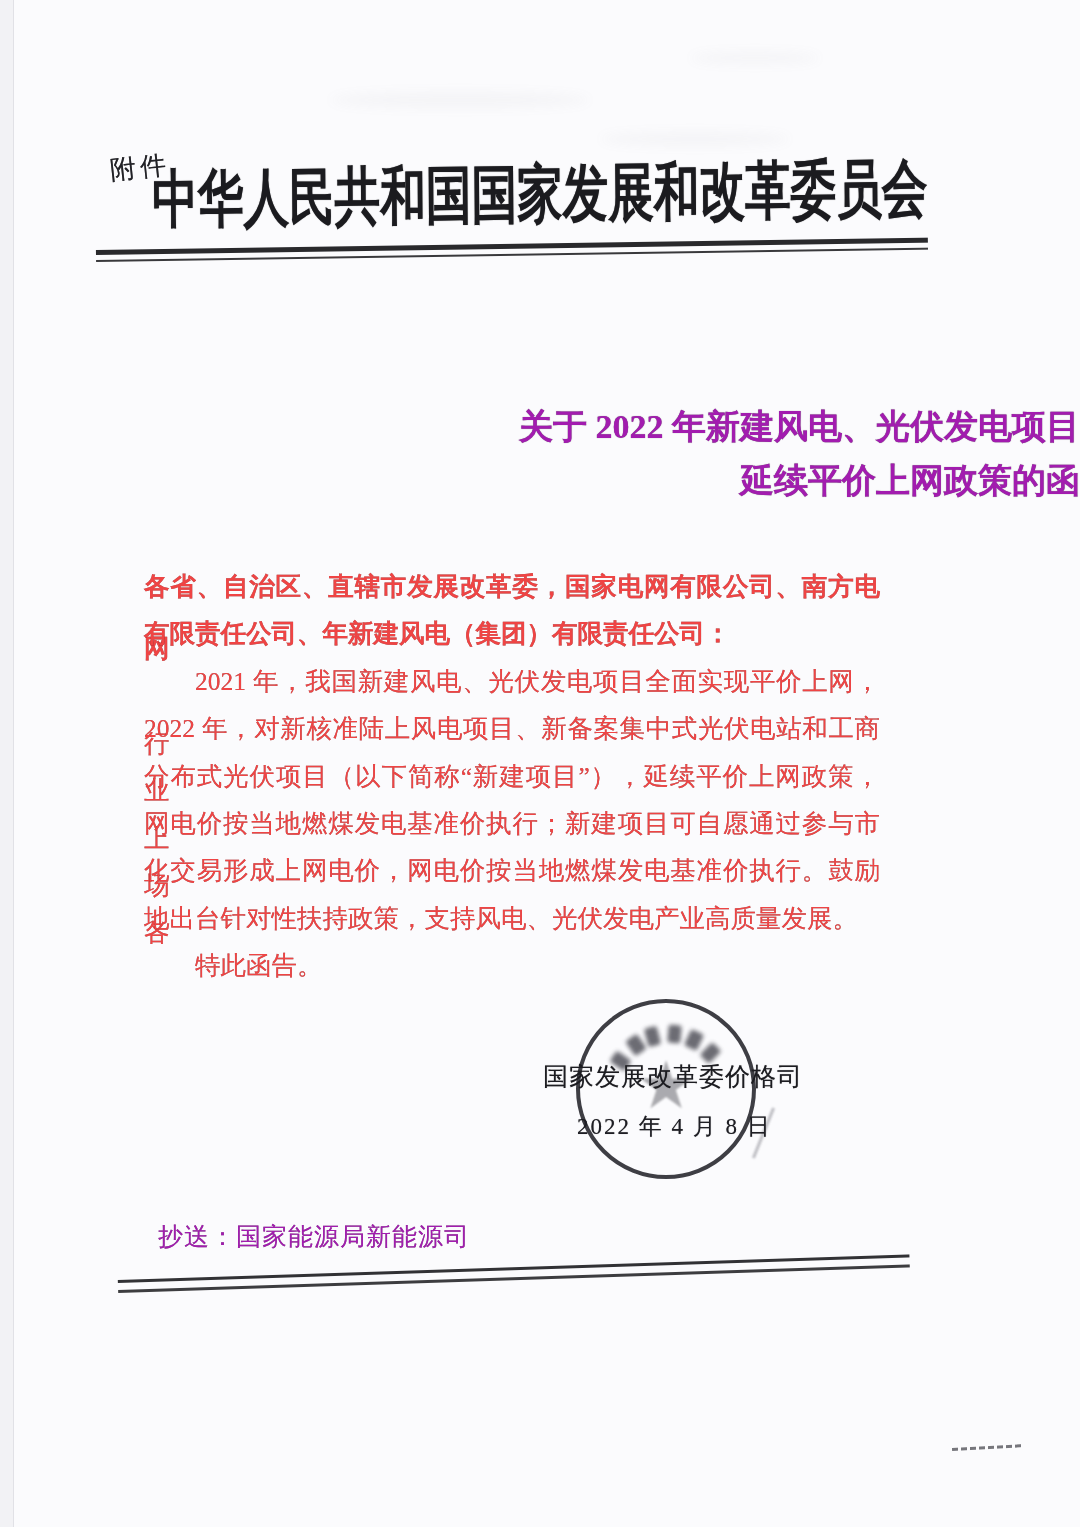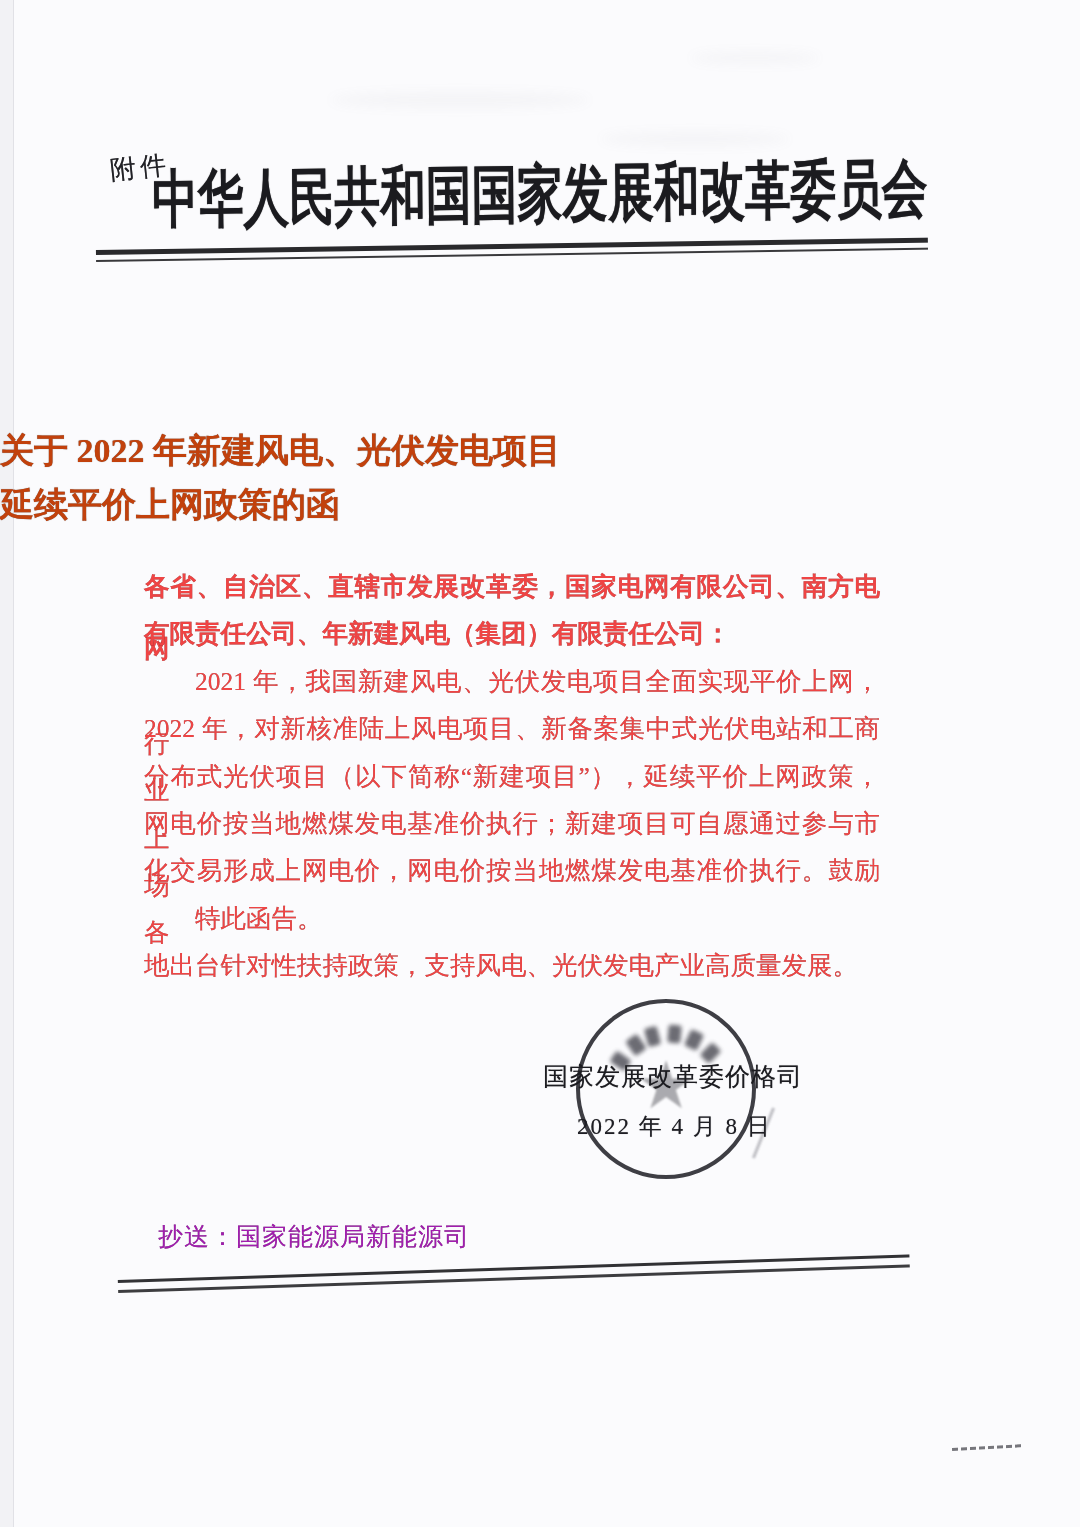--- a/index.html
+++ b/index.html
@@ -41,23 +41,23 @@
   .header-rule{
     position:absolute;left:96px;top:250px;width:832px;
     transform:rotate(-.85deg);transform-origin:left center;
     filter:blur(.4px);
   }
   .header-rule i{display:block;background:#17171a;}
   .header-rule i:first-child{height:4.5px;margin-bottom:5px;opacity:.92;}
   .header-rule i:last-child{height:2.5px;opacity:.85;}
 
   .doc-title{
-    position:absolute;left:0;top:424px;width:1080px;
-    text-align:left;font-size:34px;font-weight:700;
-    line-height:54px;color:#c2410c;
+    position:absolute;left:0;top:400px;width:1080px;
+    text-align:right;font-size:34px;font-weight:700;
+    line-height:54px;color:#a21caf;
     text-shadow:0 0 .8px rgba(0,0,0,.6);
   }
 
   .textblock{
     position:absolute;left:144px;top:556px;width:736px;z-index:2;
     font-size:25.5px;line-height:62px;color:#ef4444;
     text-shadow:0 0 .6px rgba(0,0,0,.5);
   }
   .line{height:47.4px;white-space:nowrap;}
   .line.fill{white-space:normal;text-align:justify;text-align-last:justify;}
@@ -142,22 +142,22 @@
   </div>
 
   <div class="textblock">
     <div class="line bold fill">各省、自治区、直辖市发展改革委，国家电网有限公司、南方电网</div>
     <div class="line bold">有限责任公司、年新建风电（集团）有限责任公司：</div>
     <div class="line fill indent">2021 年，我国新建风电、光伏发电项目全面实现平价上网，行</div>
     <div class="line fill">2022 年，对新核准陆上风电项目、新备案集中式光伏电站和工商业</div>
     <div class="line fill">分布式光伏项目（以下简称“新建项目”），延续平价上网政策，上</div>
     <div class="line fill">网电价按当地燃煤发电基准价执行；新建项目可自愿通过参与市场</div>
     <div class="line fill">化交易形成上网电价，网电价按当地燃煤发电基准价执行。鼓励各</div>
+    <div class="line">地出台针对性扶持政策，支持风电、光伏发电产业高质量发展。</div>
     <div class="line indent">特此函告。</div>
-    <div class="line">地出台针对性扶持政策，支持风电、光伏发电产业高质量发展。</div>
   </div>
 
   <div class="seal">
     <span class="star">★</span>
     <i class="m1"></i>
     <i class="m2"></i>
     <i class="m3"></i>
     <i class="m4"></i>
     <i class="m5"></i>
     <i class="m6"></i>

